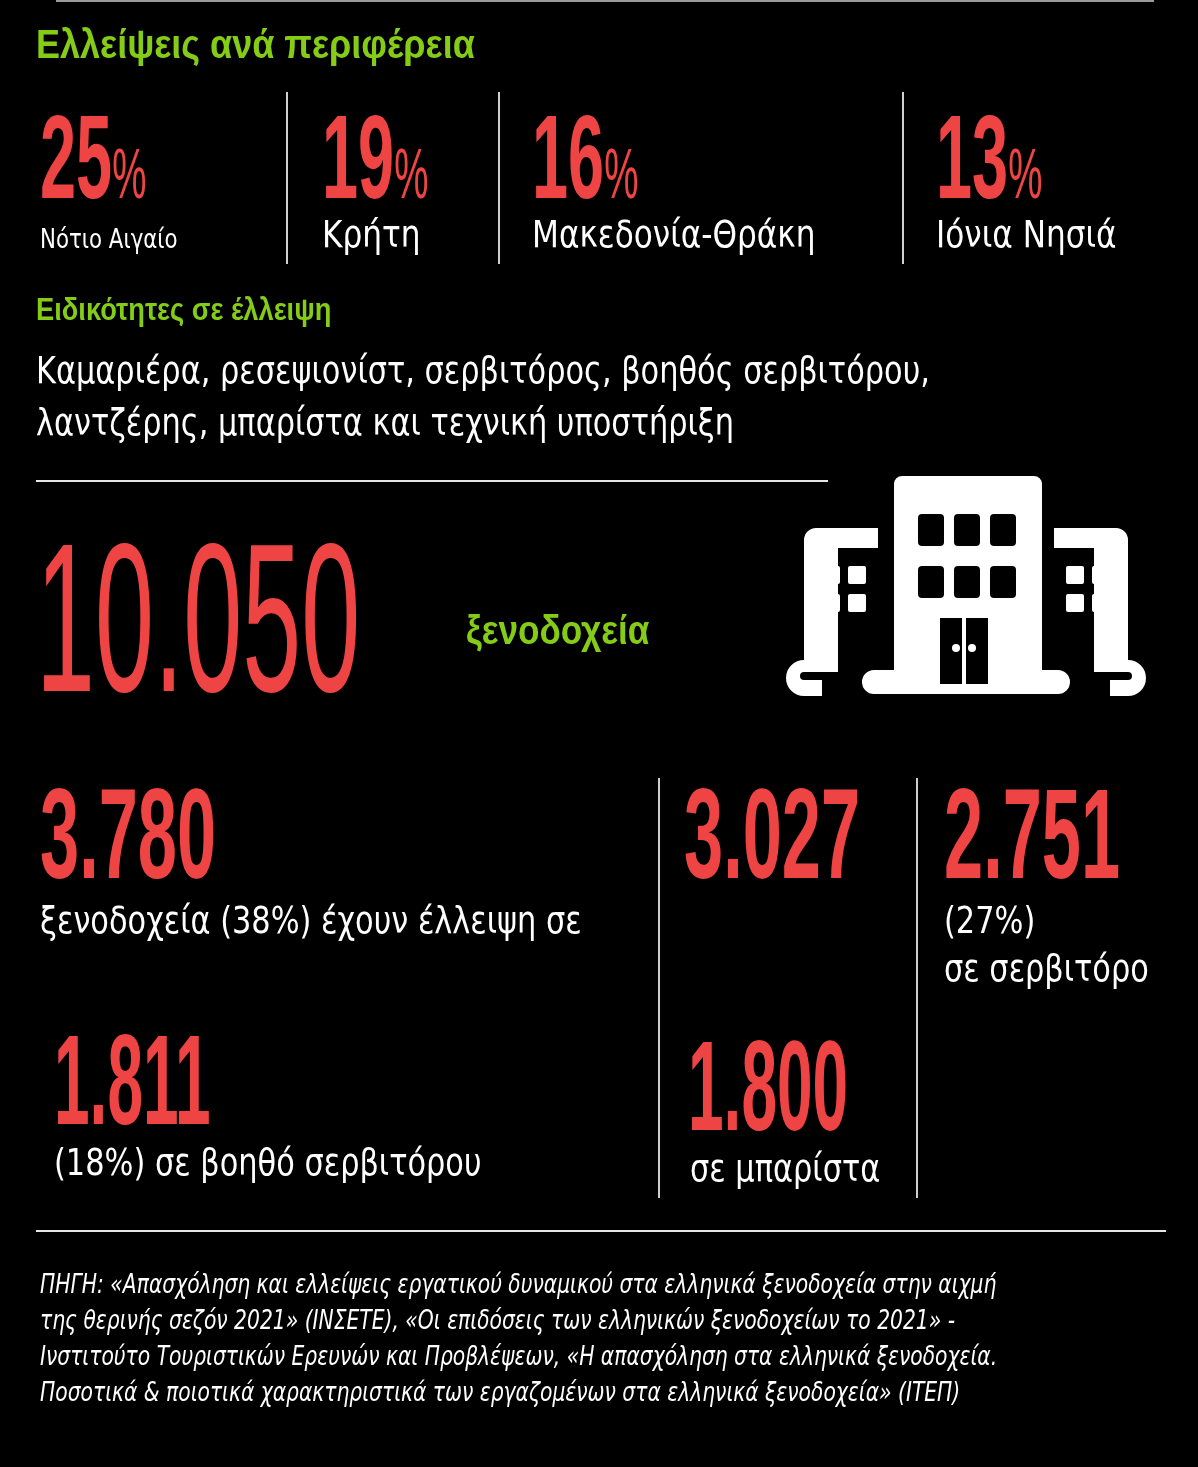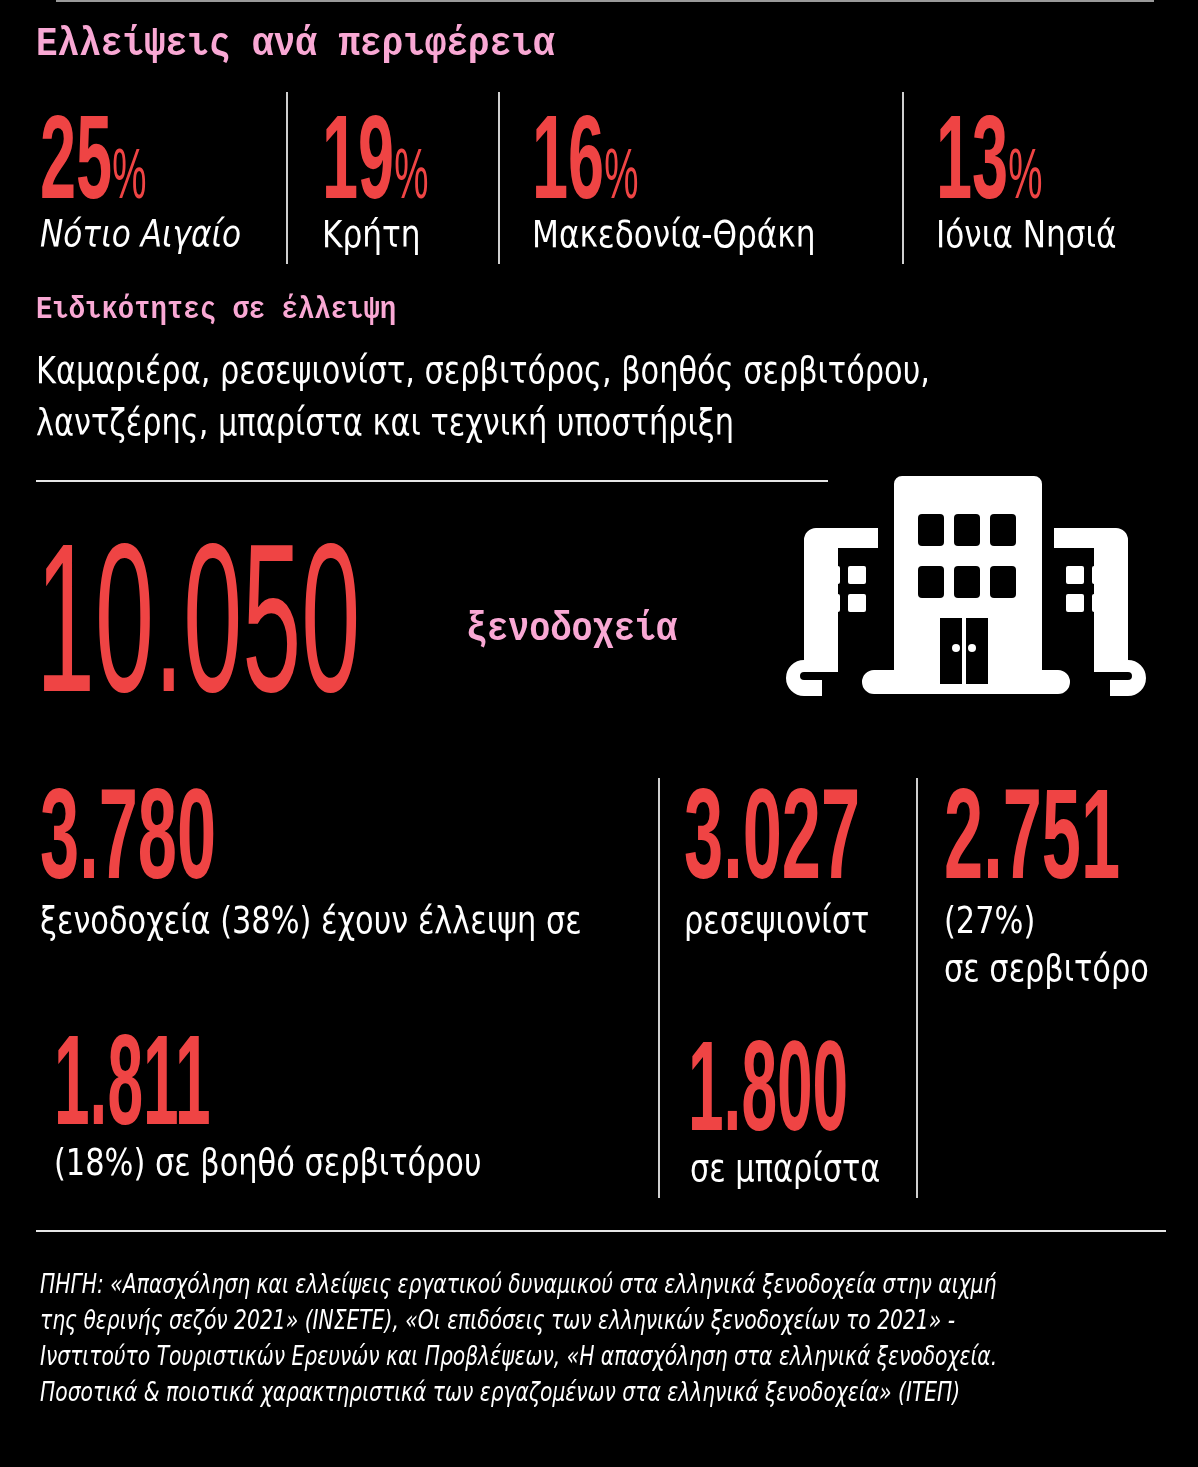--- a/index.html
+++ b/index.html
@@ -1,40 +1,40 @@
 <!DOCTYPE html>
 <html><head>
 <meta charset="utf-8">
 <style>
   html, body { margin:0; padding:0; }
   body { width:1198px; height:1467px; background:#000; overflow:hidden; position:relative;
          font-family:"Liberation Sans", "DejaVu Sans", sans-serif; color:#fff; }
   .abs { position:absolute; }
   .topline { left:56px; top:0; width:1098px; height:2px; background:#9a9a9a; }
-  .yellow-h { color:#f9a8d4; font-family:Liberation Mono, monospace; font-weight:bold; }
+  .yellow-h { color:#84cc16; font-family:Liberation Sans, sans-serif; font-weight:bold; }
   .cond { display:inline-block; transform-origin:left top; white-space:nowrap; }
   .bignum { font-family:"Liberation Sans", sans-serif; font-weight:bold; color:#ef4444; line-height:1; }
   .label { font-family:"DejaVu Sans", "Liberation Sans", sans-serif; color:#fff; white-space:nowrap; }
   .vline { width:2px; background:#cfcfcf; }
   .hline { height:2px; background:#e6e6e6; }
   .pct { font-weight:normal; }
 </style>
 </head>
 <body>
 
 <div class="abs topline"></div>
 
 <div class="abs yellow-h" style="left:36px; top:22px; font-size:40px;">
   <span class="cond" style="transform:scaleX(0.9);">Ελλείψεις ανά περιφέρεια</span>
 </div>
 
 <div class="abs" style="left:40px; top:98px;">
   <div class="bignum"><span class="cond" style="transform:scaleX(0.55); font-size:118px;"><span>25</span><span class="pct" style="font-size:70px;">%</span></span></div>
 </div>
-<div class="abs label" style="left:40px; top:211px; font-size:38px;font-style:italic;"><span class="cond" style="transform:scaleX(0.82);">Νότιο Αιγαίο</span></div>
+<div class="abs label" style="left:40px; top:224px; font-size:26px;"><span class="cond" style="transform:scaleX(0.82);">Νότιο Αιγαίο</span></div>
 
 <div class="abs vline" style="left:286px; top:92px; height:172px;"></div>
 
 <div class="abs" style="left:322px; top:98px;">
   <div class="bignum"><span class="cond" style="transform:scaleX(0.55); font-size:118px;"><span>19</span><span class="pct" style="font-size:70px;">%</span></span></div>
 </div>
 <div class="abs label" style="left:322px; top:212px; font-size:38px;"><span class="cond" style="transform:scaleX(0.82);">Κρήτη</span></div>
 
 <div class="abs vline" style="left:498px; top:92px; height:172px;"></div>
 
@@ -104,21 +104,20 @@
 <div class="abs label" style="left:40px; top:896px; font-size:38px; line-height:48px;">
   <div><span class="cond" style="transform:scaleX(0.8);">ξενοδοχεία (38%) έχουν έλλειψη σε</span></div>
 </div>
 
 <div class="abs vline" style="left:658px; top:778px; height:420px;"></div>
 
 <div class="abs bignum" style="left:684px; top:770px;">
   <span class="cond" style="transform:scaleX(0.55); font-size:128px;">3.027</span>
 </div>
 <div class="abs label" style="left:684px; top:896px; font-size:38px; line-height:48px;">
-  <div><span class="cond" style="transform:scaleX(0.8);">ρεσεψιονίστ</span></div>
 </div>
 
 <div class="abs vline" style="left:916px; top:778px; height:420px;"></div>
 
 <div class="abs bignum" style="left:944px; top:770px;">
   <span class="cond" style="transform:scaleX(0.55); font-size:128px;">2.751</span>
 </div>
 <div class="abs label" style="left:944px; top:896px; font-size:38px; line-height:48px;">
   <div><span class="cond" style="transform:scaleX(0.8);">(27%)</span></div>
   <div><span class="cond" style="transform:scaleX(0.8);">σε σερβιτόρο</span></div>

